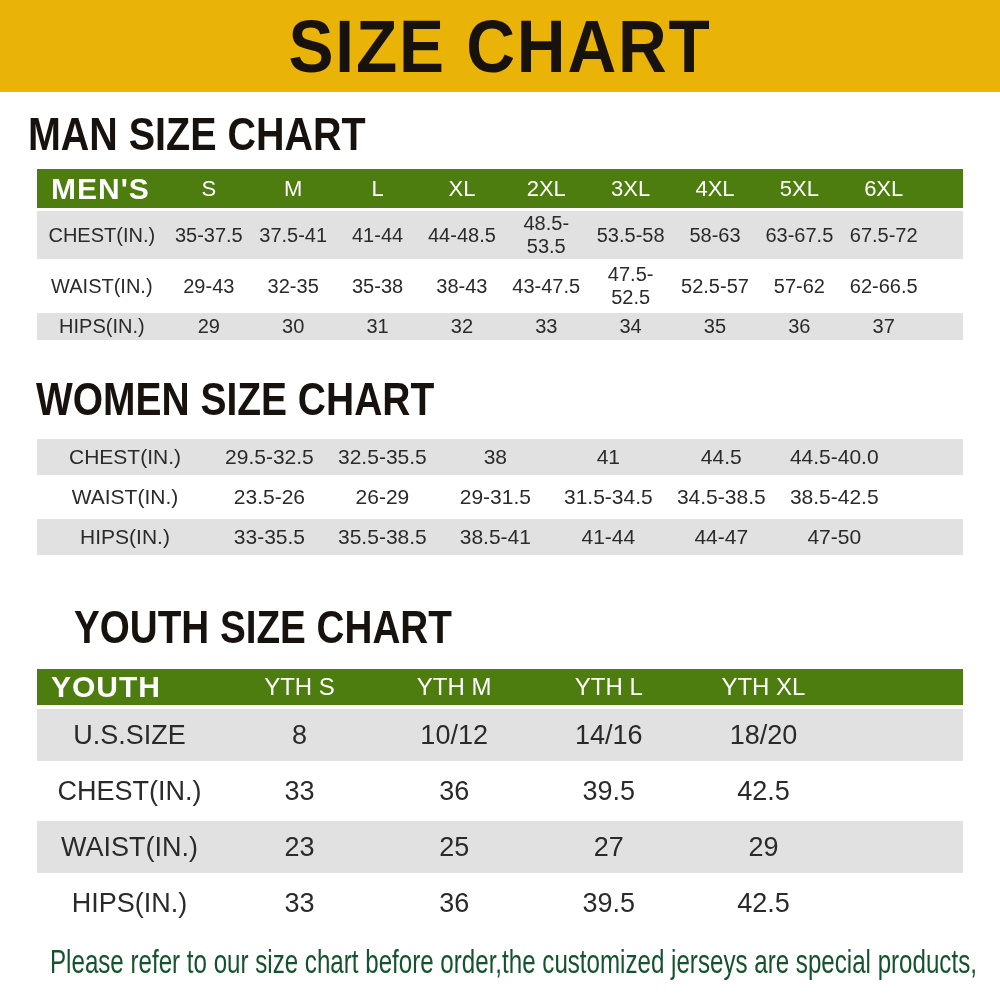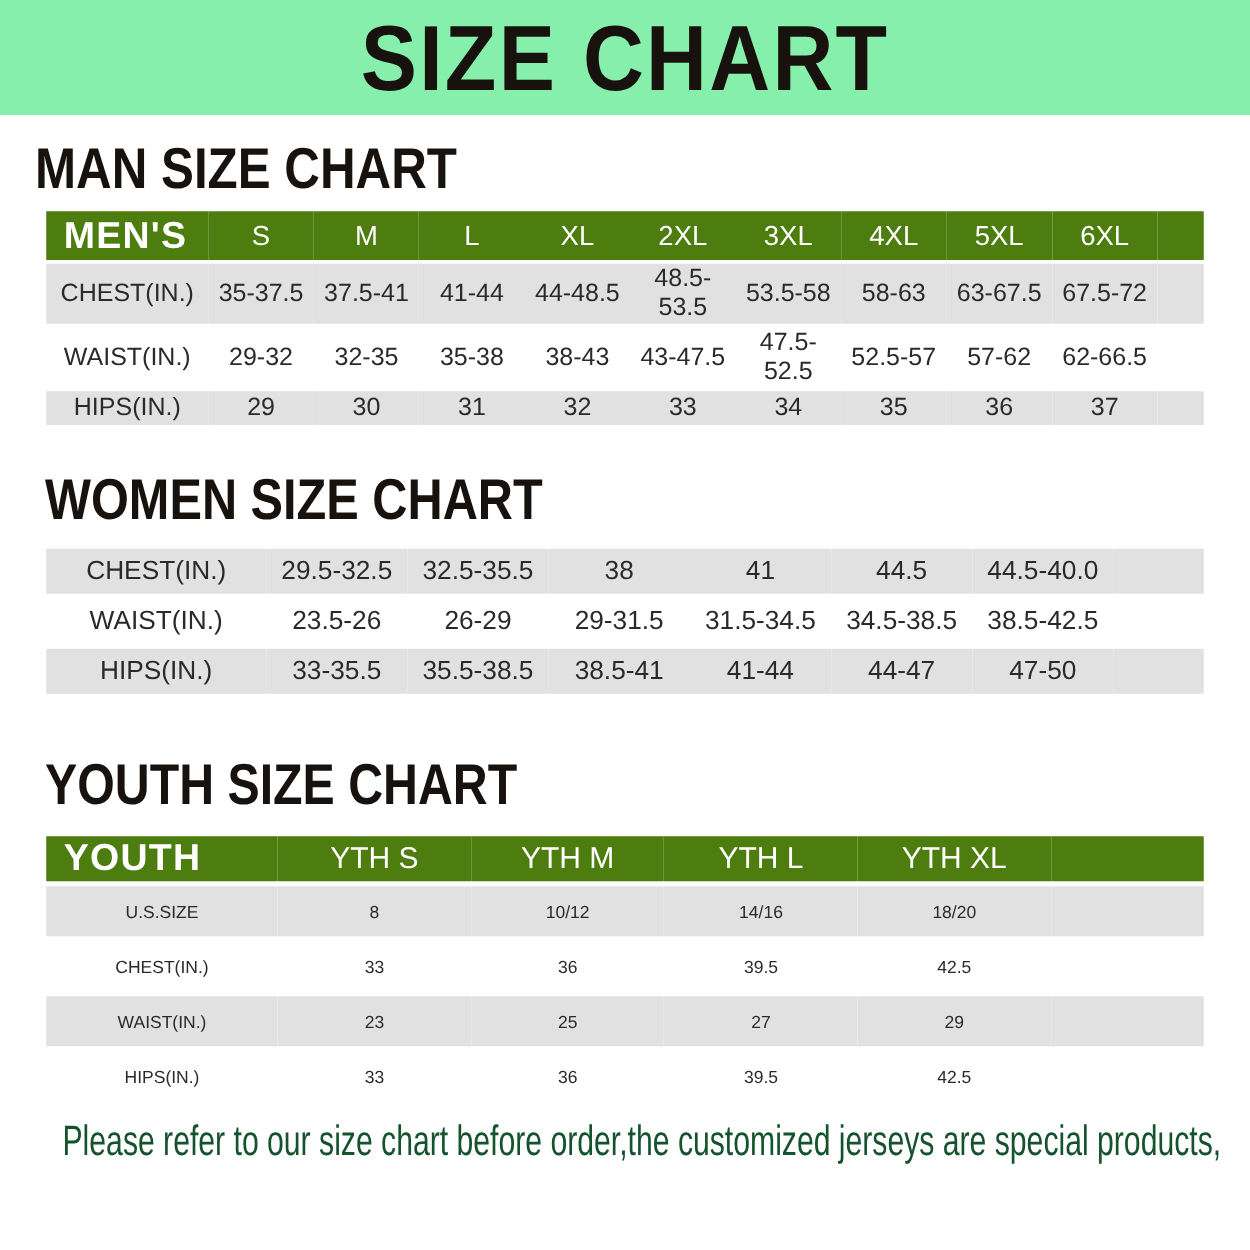--- a/index.html
+++ b/index.html
@@ -7,35 +7,35 @@
   body {
     width: 1000px; height: 1000px;
     background: #ffffff;
     font-family: "Liberation Sans", sans-serif;
     overflow: hidden;
   }
   .fit { display: inline-block; white-space: nowrap; transform-origin: center center; }
 
   
   .banner {
-    height: 92px; background: #86efac;
+    height: 92px; background: #eab308;
     display: flex; align-items: center; justify-content: center;
   }
   .banner .fit {
     font-size: 74px; font-weight: bold; color: #17120d; letter-spacing: 2px;
   }
 
   
   .section-title {
     text-align: left; color: #17120d; font-weight: bold;
     font-size: 46px; line-height: 44px;
   }
   #man-title   { margin-top: 20px; }
   #women-title { margin-top: 34px; }
-  #youth-title { margin-top: 46px; }
+  #youth-title { margin-top: 46px; padding-left: 38px; }
 
   
   table.size-table {
     margin-left: 37px; width: 926px;
     border-collapse: separate; table-layout: fixed;
   }
   table.men   { border-spacing: 0 3px; margin-top: 10px; }
   table.women { border-spacing: 0 4px; margin-top: 14px; }
   table.youth { border-spacing: 0 4px; margin-top: 16px; }
 
@@ -47,21 +47,21 @@
   table.men   tr.head th { height: 39px; font-size: 22px; }
   table.men   tr.head th.lbl { font-size: 30px; letter-spacing: 1px; }
   table.women tr.head th { height: 52px; font-size: 24px; }
   table.women tr.head th.lbl { font-size: 31px; letter-spacing: 1px; }
   table.youth tr.head th { height: 36px; font-size: 24px; }
   table.youth tr.head th.lbl { font-size: 30px; letter-spacing: 1px; }
 
   td { text-align: center; color: #2a2a2a; vertical-align: middle; }
   table.men   td { height: 27px; font-size: 20px; }
   table.women td { height: 36px; font-size: 21px; }
-  table.youth td { height: 40px; font-size: 14px; }
+  table.youth td { height: 52px; font-size: 27px; }
   tr.gray  td { background: #E1E1E1; }
   tr.white td { background: #ffffff; }
 
   
   .notice { margin: 10px 0 0 50px; color: #14532d; font-size: 34px; line-height: 37px; }
   .notice .fit { transform-origin: left center; }
 </style>
 </head>
 <body>
 
@@ -100,21 +100,21 @@
     <td>44-48.5</td>
     <td>48.5-53.5</td>
     <td>53.5-58</td>
     <td>58-63</td>
     <td>63-67.5</td>
     <td>67.5-72</td>
     <td></td>
   </tr>
   <tr class="white">
     <td>WAIST(IN.)</td>
-    <td>29-32</td>
+    <td>29-43</td>
     <td>32-35</td>
     <td>35-38</td>
     <td>38-43</td>
     <td>43-47.5</td>
     <td>47.5-52.5</td>
     <td>52.5-57</td>
     <td>57-62</td>
     <td>62-66.5</td>
     <td></td>
   </tr>

